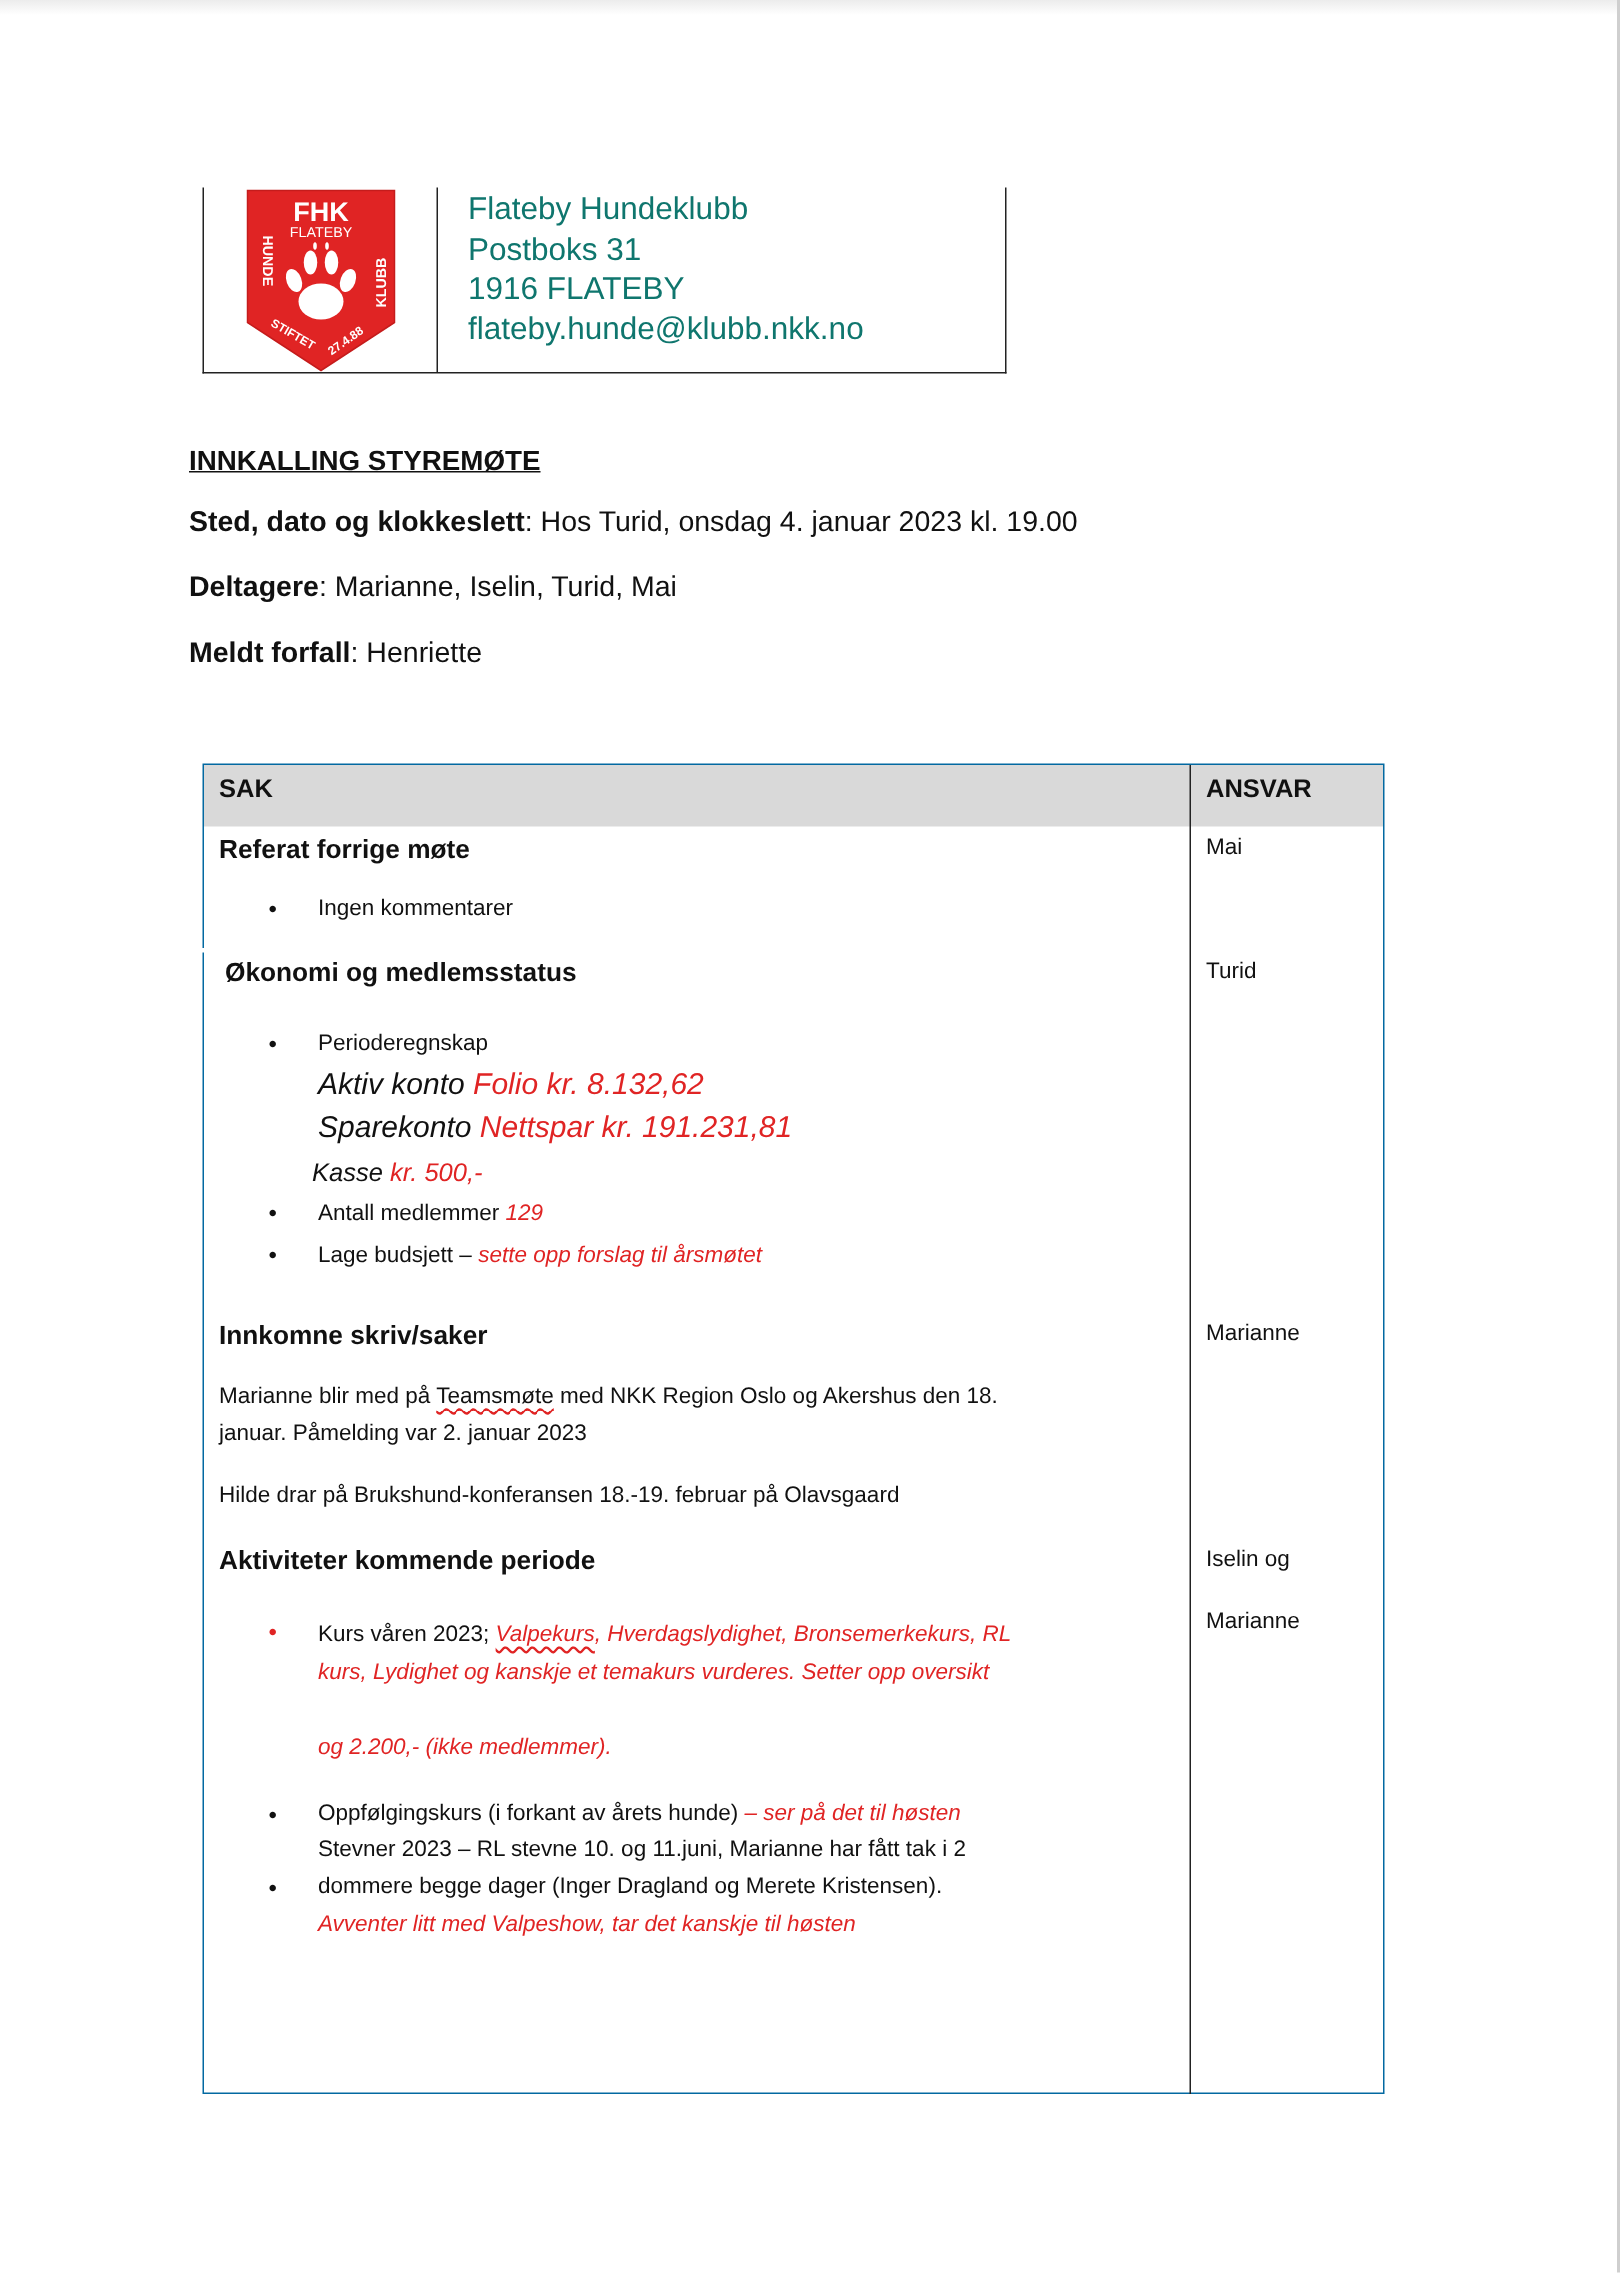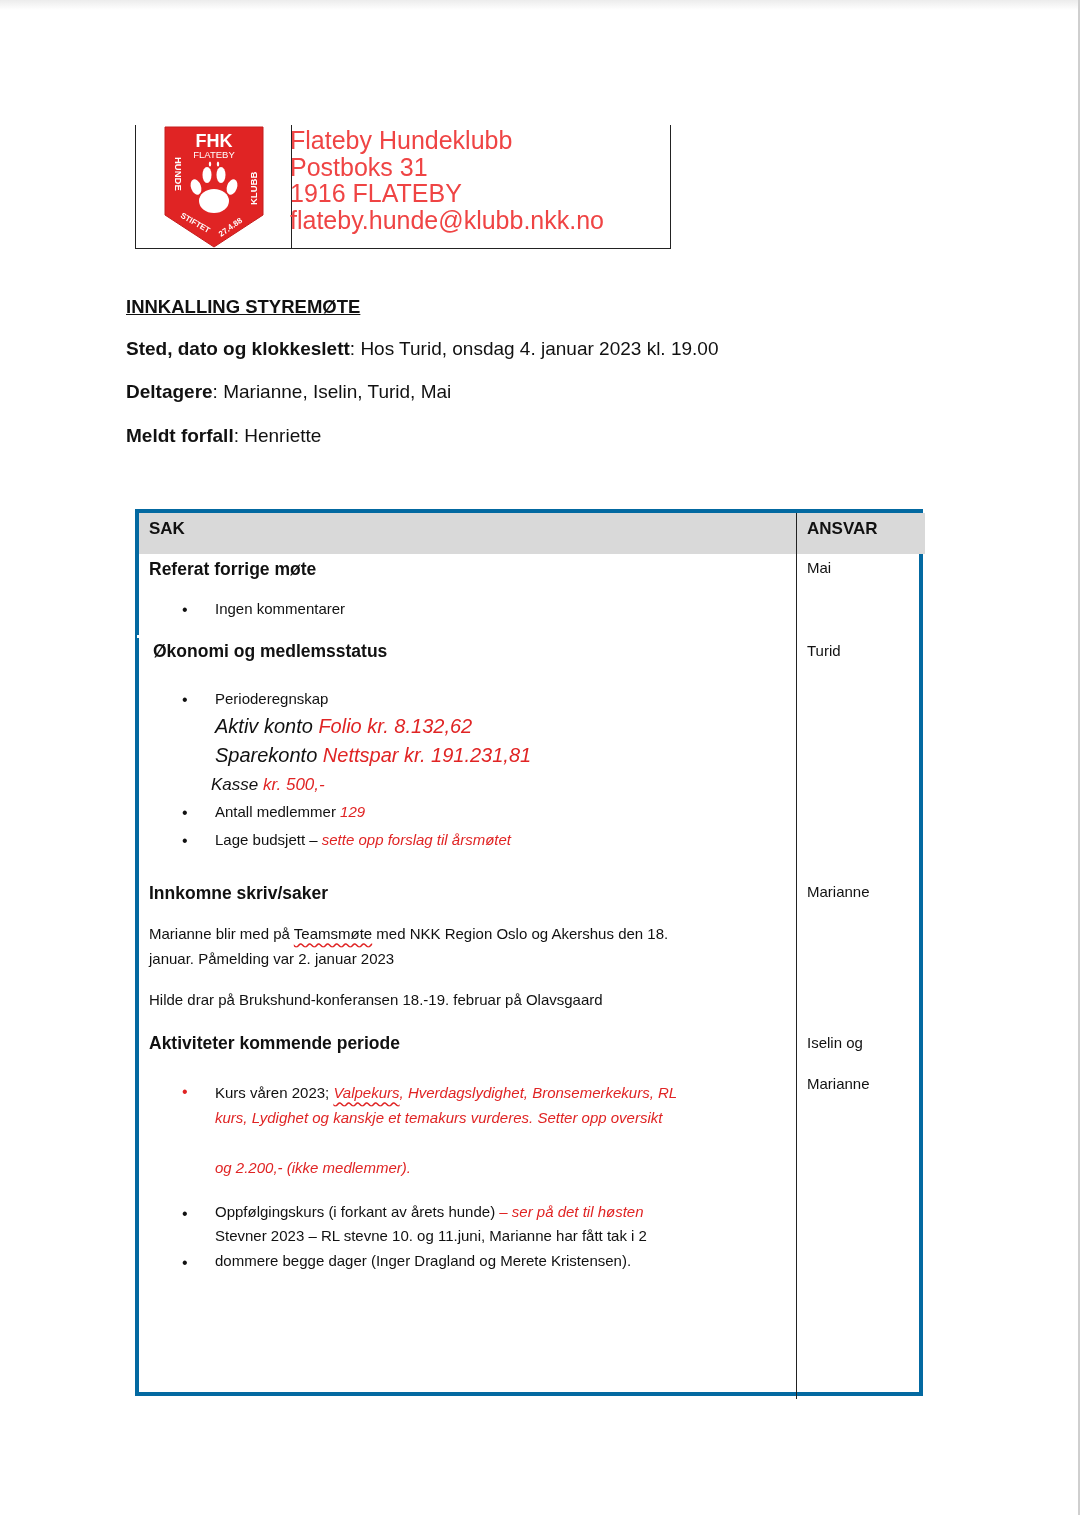--- a/index.html
+++ b/index.html
@@ -12,30 +12,30 @@
   }
   .top-shadow { position: absolute; left: 0; top: 0; width: 1080px; height: 10px;
     background: linear-gradient(#ececec, #ffffff); }
   .right-edge { position: absolute; right: 0; top: 0; width: 2px; height: 1515px; background: #cfcfcf; }
 
   
   .header-box { position: absolute; left: 135px; top: 125px; width: 536px; height: 124px;
     border-left: 1px solid #222; border-right: 1px solid #222; border-bottom: 1px solid #222; box-sizing: border-box; }
   .header-divider { position: absolute; left: 155px; top: 0; width: 1px; height: 123px; background: #222; }
   .logo { position: absolute; left: 27px; top: 0px; width: 102px; height: 124px; }
-  .address { position: absolute; left: 154px; top: 2px; font-size: 25px; line-height: 26.5px; color: #ef4444; }
+  .address { position: absolute; left: 176px; top: 2px; font-size: 21px; line-height: 26.5px; color: #0f766e; }
 
   
   .title { position: absolute; left: 126px; top: 296px; font-weight: bold; font-size: 18.5px; text-decoration: underline; text-align: center; }
   .meta-line { position: absolute; left: 126px; font-size: 19px; }
   .meta-line b { font-weight: bold; }
 
   
   .agenda { position: absolute; left: 135px; top: 509px; width: 788px; height: 887px;
-    border: 4px solid #0369a1; box-sizing: border-box; }
+    border: 1px solid #0369a1; box-sizing: border-box; }
   .col-div { position: absolute; left: 657px; top: 0; width: 1px; height: 886px; background: #222; }
   .thead { position: absolute; left: 0; top: 0; width: 786px; height: 41px; background: #d9d9d9; }
   .th { position: absolute; top: 6px; font-weight: bold; font-size: 17px; }
   .row-sep { position: absolute; left: 0; width: 786px; height: 1px; background: #fff; }
   .cell-abs { position: absolute; font-size: 15px; }
   .sec-title { font-weight: bold; font-size: 17.5px; }
   .bullet { position: absolute; font-size: 16px; }
   .red { color: #e02424; }
   .it { font-style: italic; }
   .bold { font-weight: normal; }
@@ -127,14 +127,15 @@
     <span class="red it">og 2.200,- (ikke medlemmer).</span>
   </div>
 
   <div class="bullet" style="left:43px;top:692px">•</div>
   <div class="cell-abs" style="left:76px;top:690px"><span class="bold">Oppfølgingskurs (i forkant av årets hunde) </span><span class="red it">– ser på det til høsten</span></div>
 
   <div class="bullet" style="left:43px;top:741px">•</div>
   <div class="cell-abs lines" style="left:76px;top:710px;width:580px">
     <span class="bold">Stevner 2023 – RL stevne 10. og 11.juni, Marianne har fått tak i 2</span><br>
     <span class="bold">dommere begge dager (</span><span>Inger Dragland og Merete Kristensen</span><span class="bold">).</span><br>
+    <span class="red it">Avventer litt med Valpeshow, tar det kanskje til høsten</span>
   </div>
 </div>
 
 </body></html>

